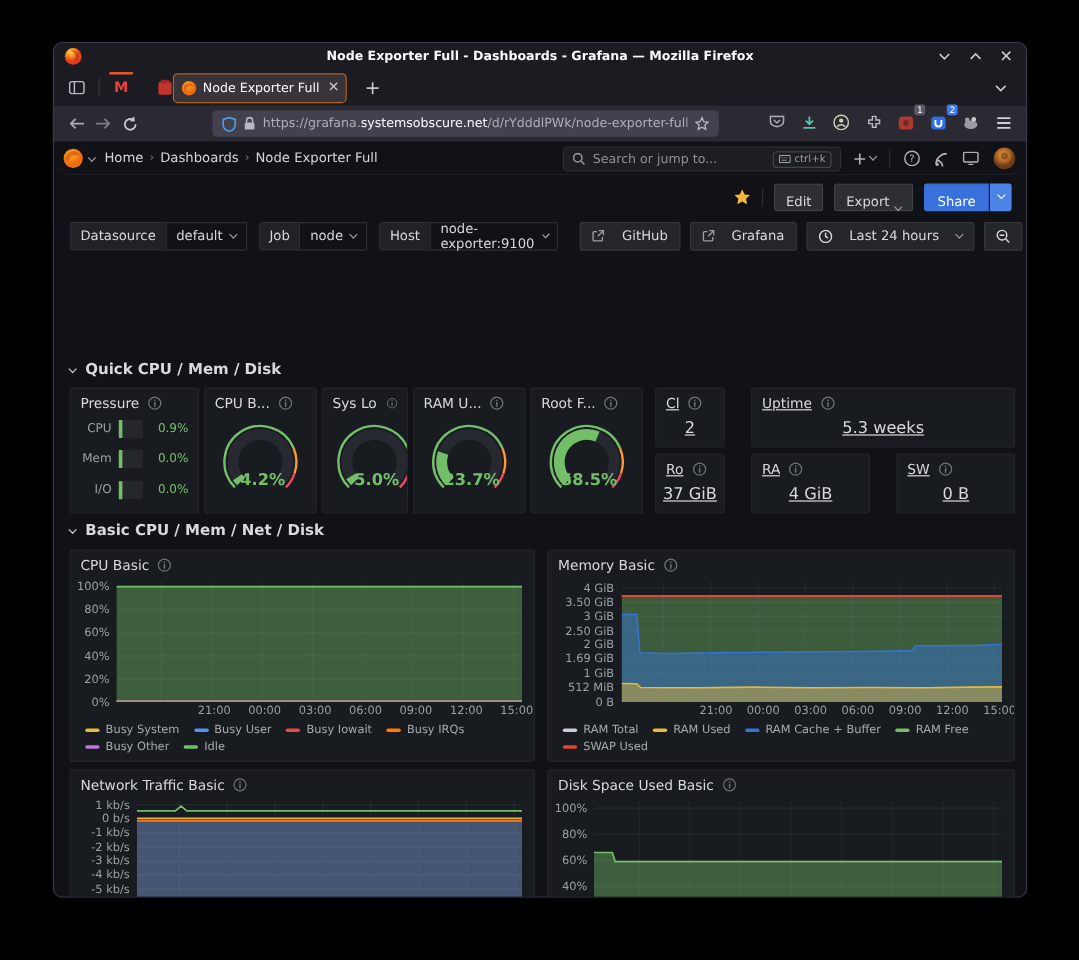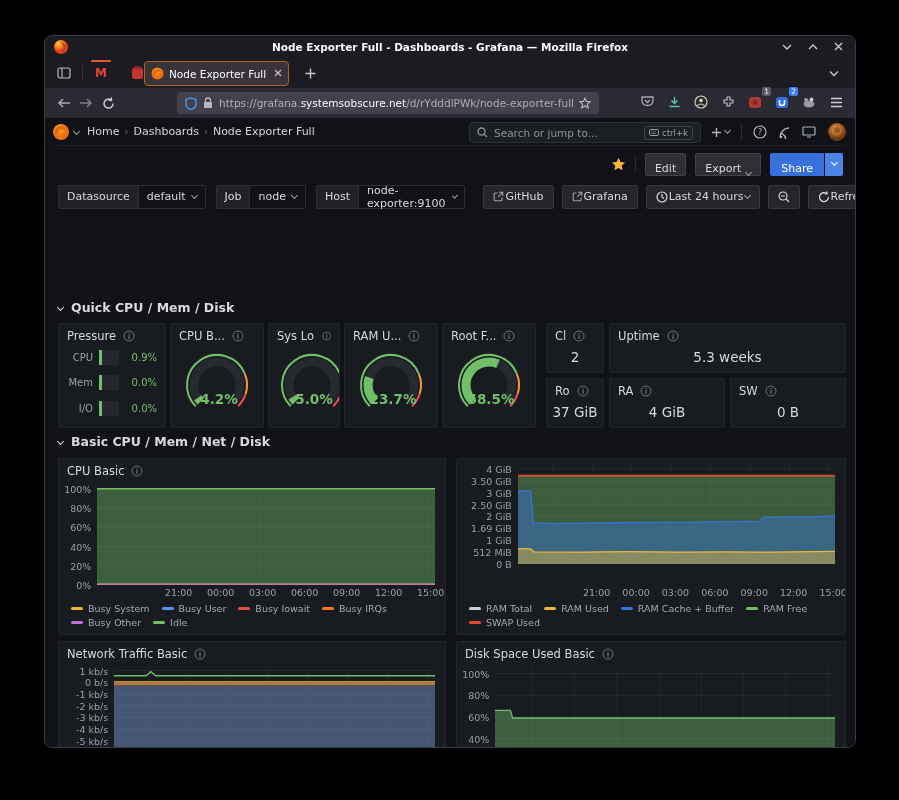--- a/index.html
+++ b/index.html
@@ -68,21 +68,21 @@
     display:flex; align-items:center; justify-content:center; color:#fff; margin-left:1px; }
   .share-main { border-radius:2px 0 0 2px; }
 
   #controls { position:absolute; left:13px; right:11px; top:66px; height:25px; display:flex; align-items:center; }
   .ctl-group { display:flex; height:24px; margin-right:10px; }
   .ctl-label { display:flex; align-items:center; padding:0 8px; background:#202226;
     border:1px solid #2c2f36; border-right:none; border-radius:2px 0 0 2px; font-size:11px; color:#d8d9da; }
   .ctl-value { display:flex; align-items:center; padding:0 8px; background:#111217;
     border:1px solid #2c2f36; border-radius:0 2px 2px 0; font-size:11px; color:#d8d9da; gap:6px; }
   .rspacer { flex:1; }
-  .gbtn { height:24px; display:flex; align-items:center; gap:1px; padding:0 9px;
+  .gbtn { height:24px; display:flex; align-items:center; gap:14px; padding:0 9px;
     background:#24262c; border:1px solid #35373d; border-radius:2px; font-size:11px; color:#d8d9da;
     margin-left:8px; white-space:nowrap; }
 
   .chev { display:inline-block; width:5px; height:5px; border-right:1.4px solid #9da0a6;
     border-bottom:1.4px solid #9da0a6; transform:rotate(45deg); margin-top:-3px; }
   .vdiv { width:1px; height:16px; background:rgba(204,204,220,.15); }
 
   .section-hdr { position:absolute; left:13px; display:flex; align-items:center; gap:8px;
     font-size:12.5px; font-weight:bold; color:#d8d9da; }
   .section-hdr .chev { border-color:#d8d9da; margin-top:-1px; }
@@ -97,21 +97,21 @@
   .panel-title { font-size:11.5px; font-weight:500; color:#d8d9da; white-space:nowrap; overflow:hidden; }
 
   
   .p-row { display:flex; align-items:center; padding:0 8px; flex:1; gap:6px; }
   .p-label { width:26px; font-size:10px; color:#9aa0a6; text-align:right; }
   .p-bar { width:20px; height:15px; background:#25272c; border-left:3px solid #73BF69; }
   .p-val { flex:1; text-align:right; font-size:10px; color:#73BF69; }
 
   
   #stats-area { flex:1; display:flex; flex-direction:column; gap:5px; margin-left:6px; }
-  .stats-row { flex:1; display:flex; gap:5px; }
+  .stats-row { flex:1; display:flex; gap:22px;text-decoration:underline; }
   .stat-value { flex:1; display:flex; align-items:center; justify-content:center;
     font-size:13.5px; font-weight:500; color:#d8d9da; padding-bottom:4px; }
 
   
   .chart-body { flex:1; display:flex; min-height:0; padding:4px 10px 0 8px; }
   .yaxis { position:relative; flex:none; }
   .ylab { position:absolute; right:6px; font-size:9.5px; color:#9aa0a6; white-space:nowrap; }
   .plot-col { flex:1; display:flex; flex-direction:column; min-width:0; }
   .plot { position:relative; flex:1; }
   .plot svg { position:absolute; inset:0; }
@@ -689,20 +689,28 @@
               <span class="leg-dash" style="background:#B877D9"></span>
               <span>Busy Other</span>
             </span>
             <span class="leg-item">
               <span class="leg-dash" style="background:#73BF69"></span>
               <span>Idle</span>
             </span>
           </div>
         </div>
         <div class="panel" style="flex: 1 1 0%;">
+          <div class="panel-hdr">
+            <span class="panel-title">Memory Basic</span>
+            <svg width="12" height="12" viewBox="0 0 12 12">
+              <circle cx="6" cy="6" r="5" fill="none" stroke="#707379" stroke-width="1"></circle>
+              <rect x="5.4" y="5" width="1.2" height="4" fill="#707379"></rect>
+              <rect x="5.4" y="3" width="1.2" height="1.2" fill="#707379"></rect>
+            </svg>
+          </div>
           <div class="chart-body">
             <div class="yaxis" style="width: 52.8px;">
               <div class="ylab" style="top: 0.941176px;">4 GiB</div>
               <div class="ylab" style="top: 12.8235px;">3.50 GiB</div>
               <div class="ylab" style="top: 24.7059px;">3 GiB</div>
               <div class="ylab" style="top: 36.5882px;">2.50 GiB</div>
               <div class="ylab" style="top: 48.4706px;">2 GiB</div>
               <div class="ylab" style="top: 60.3529px;">1.69 GiB</div>
               <div class="ylab" style="top: 72.2353px;">1 GiB</div>
               <div class="ylab" style="top: 84.1176px;">512 MiB</div>

